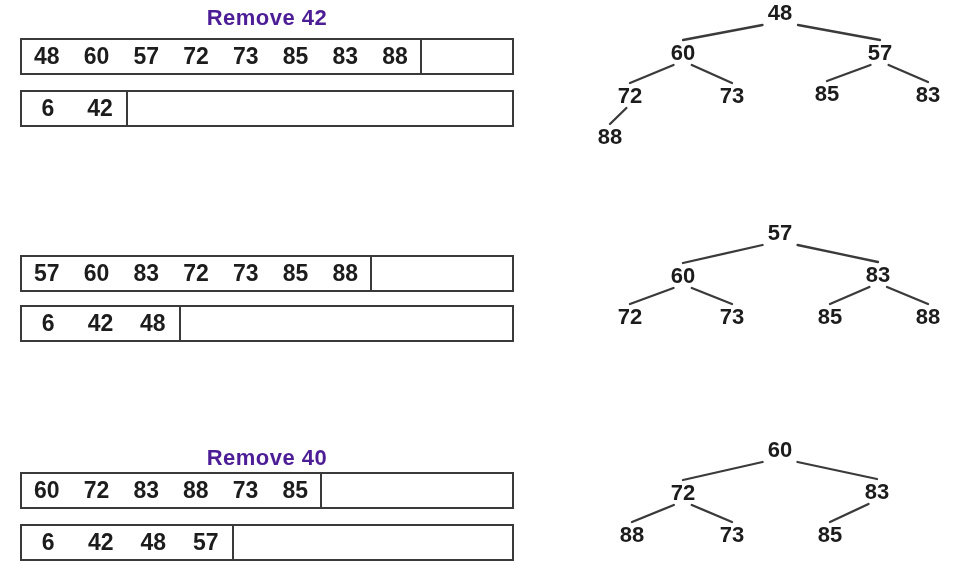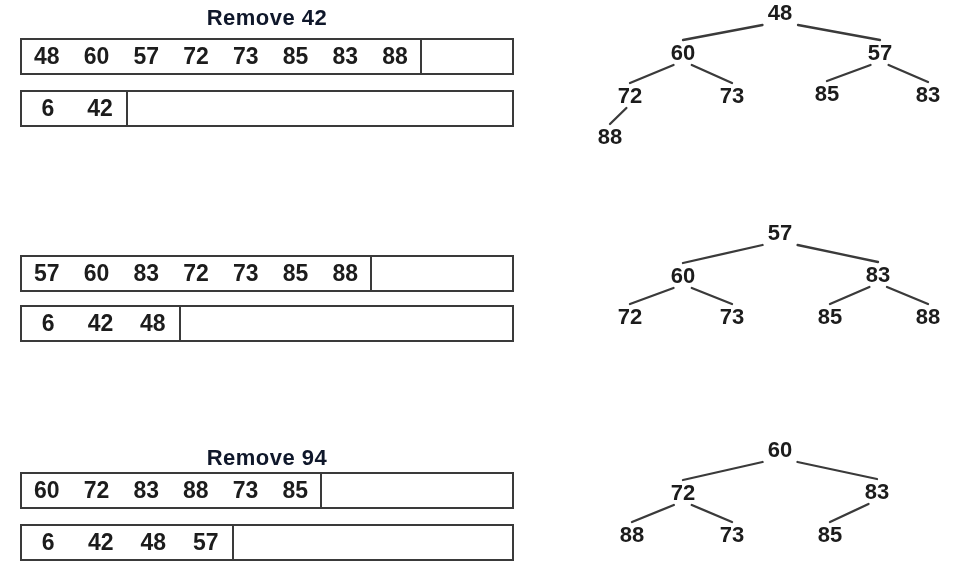--- a/index.html
+++ b/index.html
@@ -8,21 +8,21 @@
     width:966px;height:572px;
     background:#ffffff;
     font-family:"Liberation Sans", sans-serif;
     overflow:hidden;
   }
   .section-title{
     position:absolute;
     left:20px;width:494px;
     text-align:center;
     font-size:22px;font-weight:700;
-    color:#0f172a;
+    color:#4c1d95;
     letter-spacing:0.5px;
   }
   .array-box{
     position:absolute;
     left:20px;width:490px;height:33px;
     border:2px solid #3a3a3a;
     background:#ffffff;
     display:flex;
   }
   .array-filled{
@@ -123,21 +123,21 @@
         <line x1="327.0" y1="77.0" x2="368" y2="94.0" stroke="#3a3a3a" stroke-width="2.3" stroke-linecap="round"></line>
       </svg>
       <span class="tree-node" style="left: 220px; top: 23px;">57</span>
       <span class="tree-node" style="left: 123px; top: 66px;">60</span>
       <span class="tree-node" style="left: 318px; top: 65px;">83</span>
       <span class="tree-node" style="left: 70px; top: 107px;">72</span>
       <span class="tree-node" style="left: 172px; top: 107px;">73</span>
       <span class="tree-node" style="left: 270px; top: 107px;">85</span>
       <span class="tree-node" style="left: 368px; top: 107px;">88</span>
     </div>
-    <div class="section-title" style="top: 445px;">Remove 94</div>
+    <div class="section-title" style="top: 445px;">Remove 40</div>
     <div class="array-box" style="top: 472px;">
       <div class="array-filled" style="width: 300px;">
         <div class="array-cell">60</div>
         <div class="array-cell">72</div>
         <div class="array-cell">83</div>
         <div class="array-cell">88</div>
         <div class="array-cell">73</div>
         <div class="array-cell">85</div>
       </div>
       <div class="array-empty"></div>

